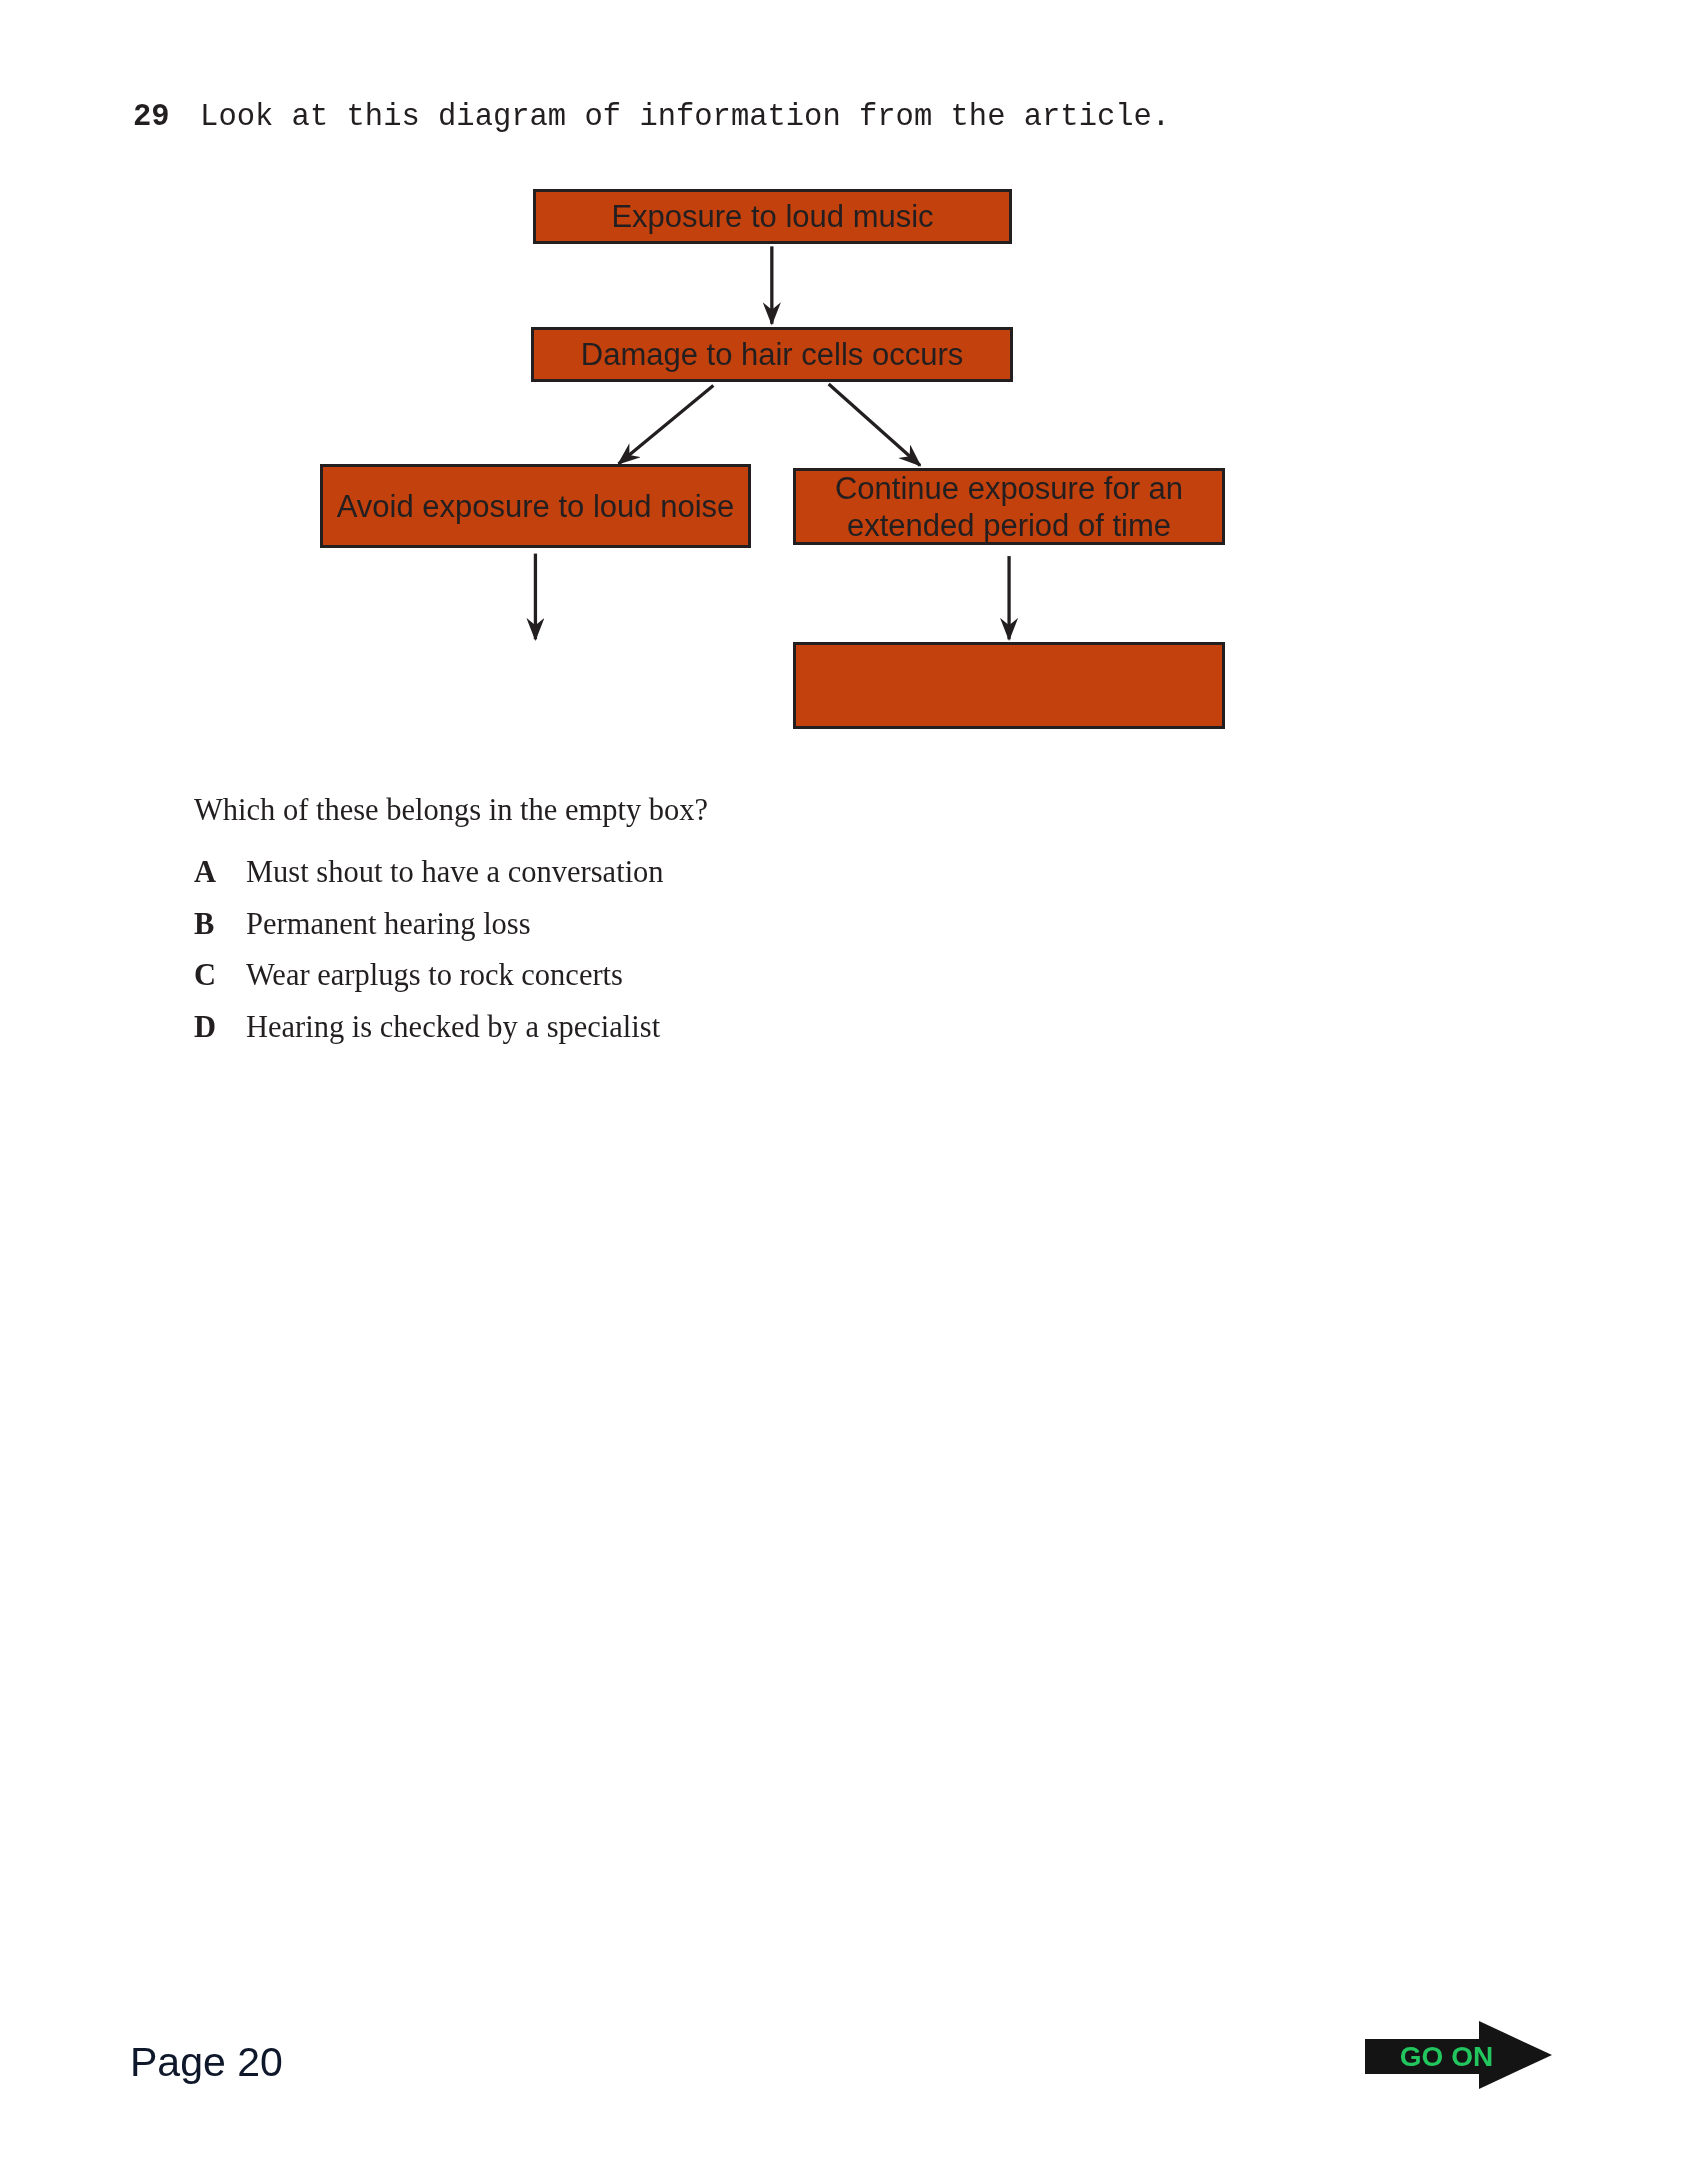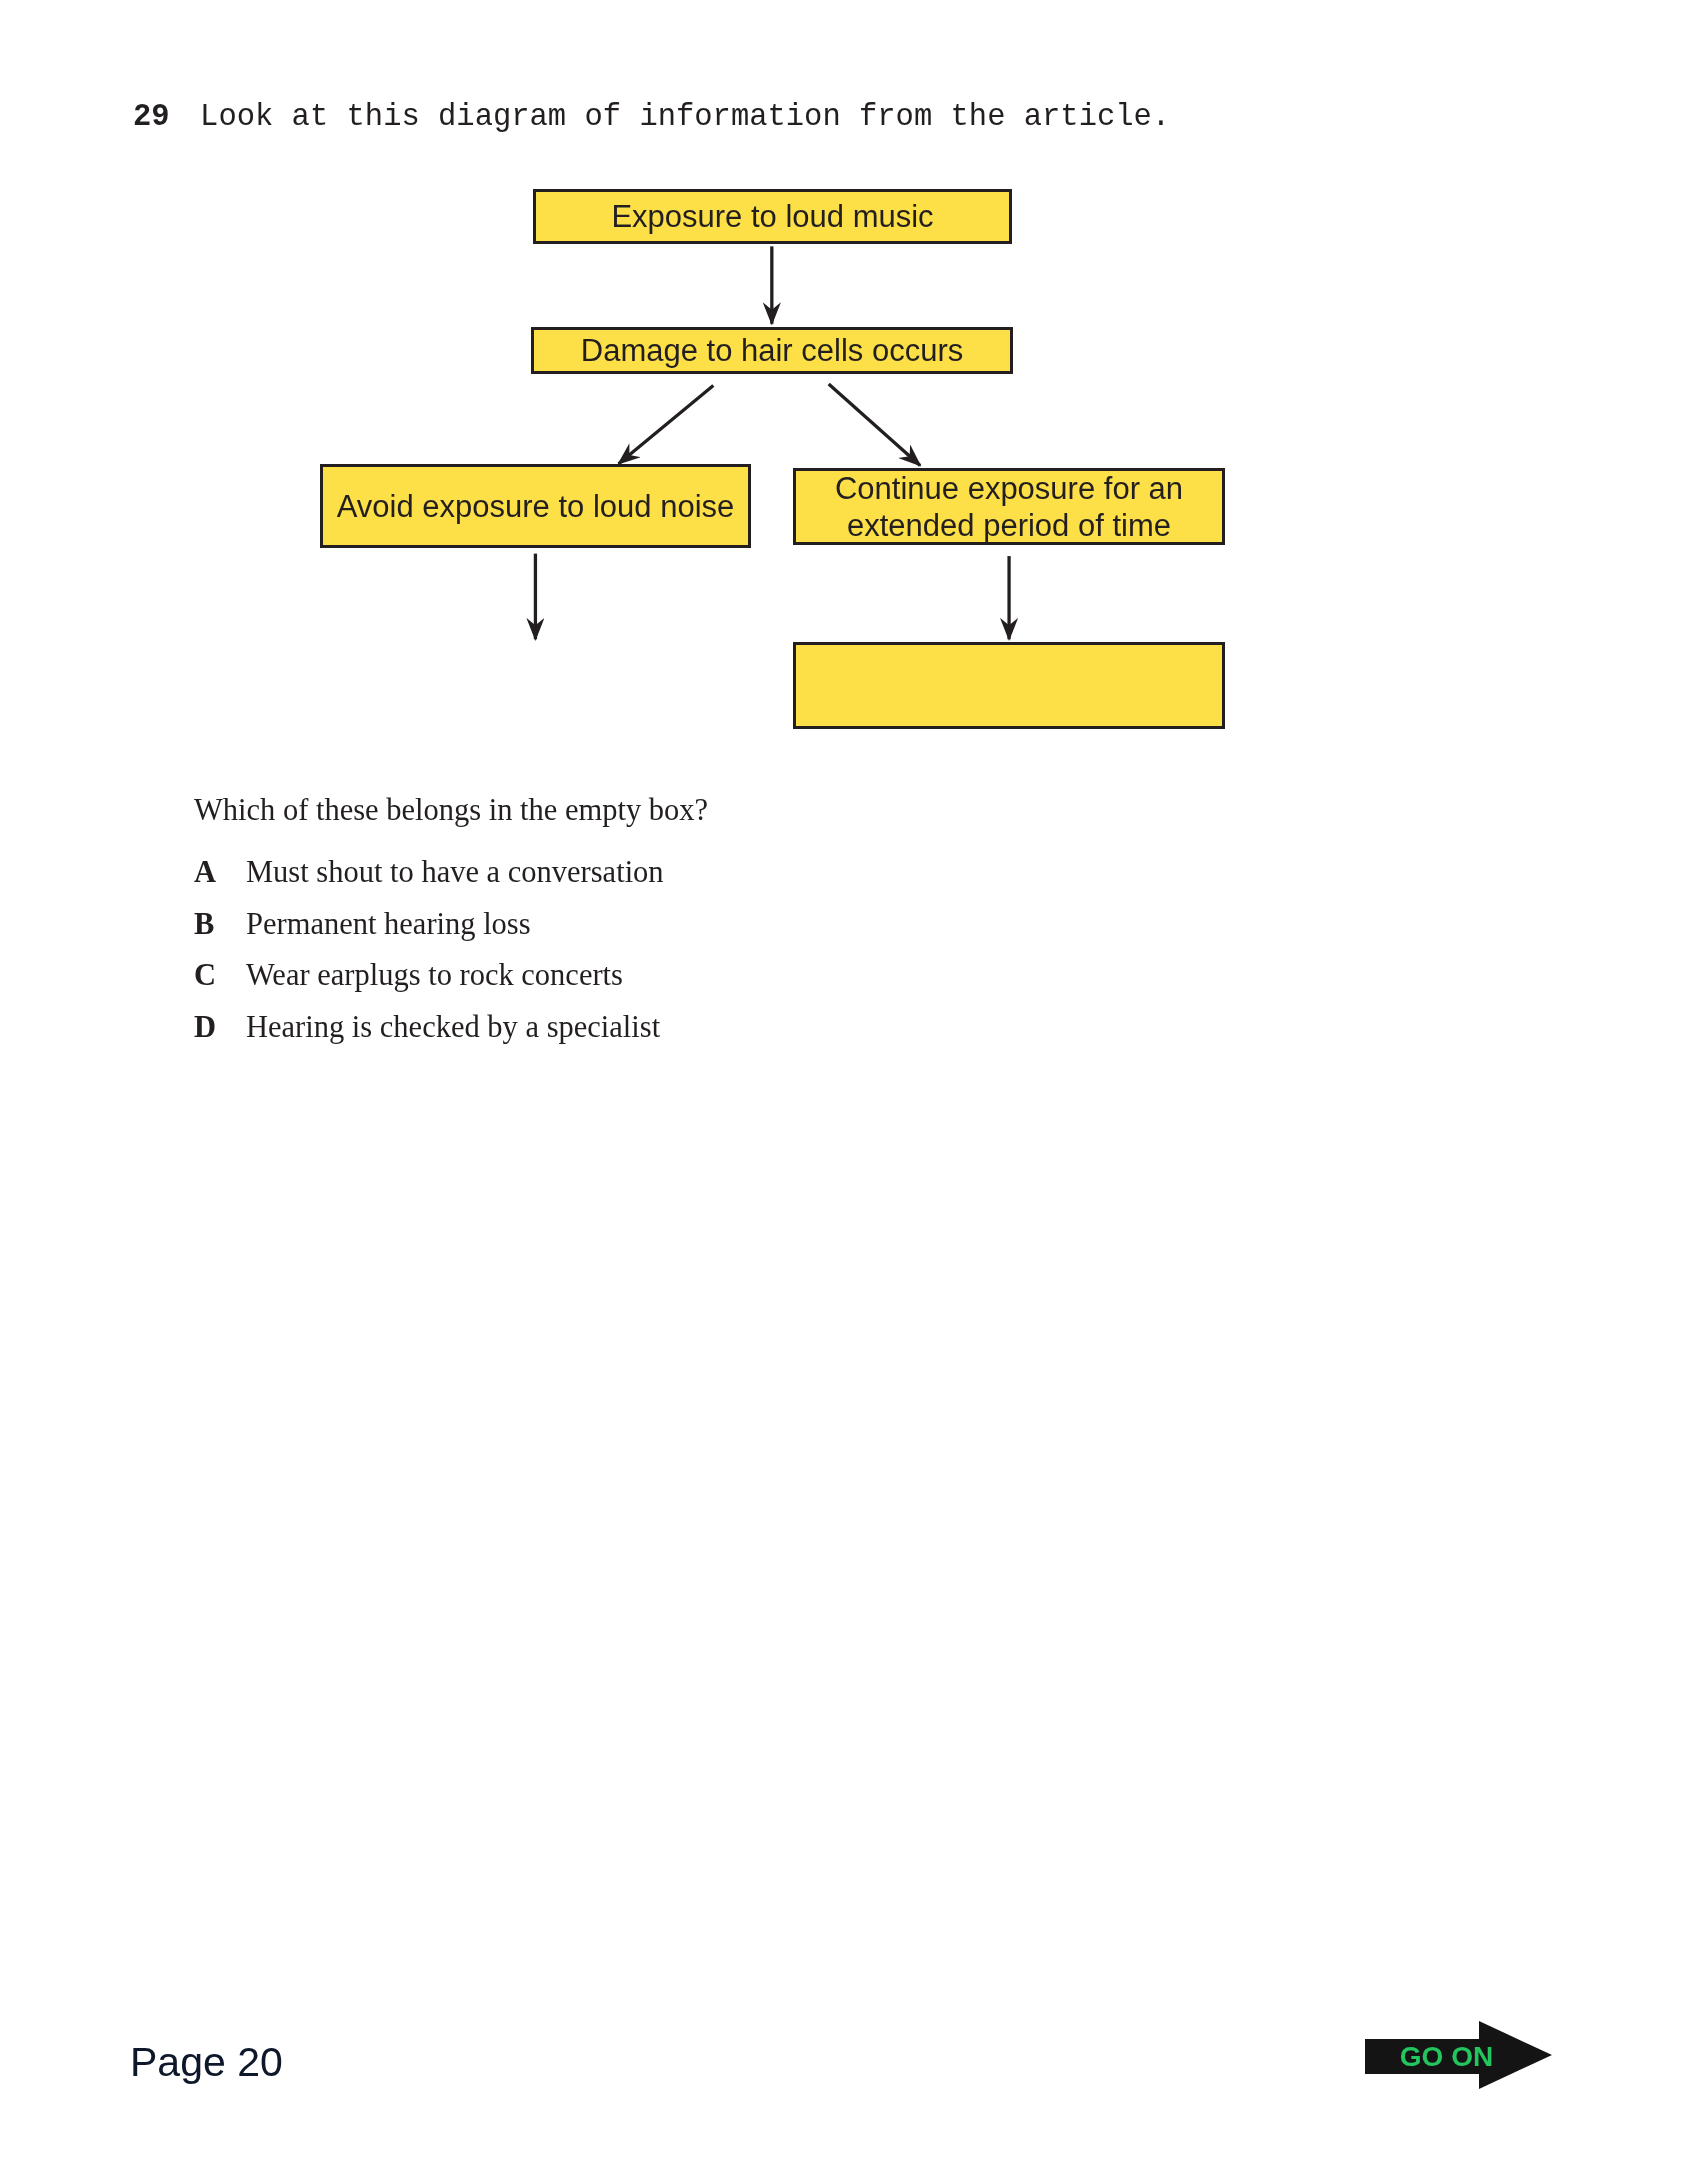--- a/index.html
+++ b/index.html
@@ -29,33 +29,33 @@
   
   .diagram-svg {
     position: absolute;
     left: 0; top: 0;
     width: 1687px; height: 2183px;
   }
   .fbox {
     position: absolute;
     box-sizing: border-box;
     border: 3.3px solid #231f20;
-    background: #fde047;
+    background: #c2410c;
     display: flex;
     align-items: center;
     justify-content: center;
     text-align: center;
     font-family: "Liberation Sans", sans-serif;
     font-size: 31px;
     line-height: 37px;
     color: #231f20;
     white-space: pre-line;
   }
   .fbox.b1 { left: 533px; top: 189px; width: 479px; height: 55px; }
-  .fbox.b2 { left: 531px; top: 327px; width: 482px; height: 47px; }
+  .fbox.b2 { left: 531px; top: 327px; width: 482px; height: 55px; }
   .fbox.b3 { left: 320px; top: 464px; width: 431px; height: 84px; }
   .fbox.b4 { left: 793px; top: 468px; width: 432px; height: 77px; }
   .fbox.b5 { left: 320px; top: 642px; width: 431px; height: 87px; }
   .fbox.b6 { left: 793px; top: 642px; width: 432px; height: 87px; }
 
   
   .prompt {
     position: absolute;
     left: 194px;
     top: 793px;

